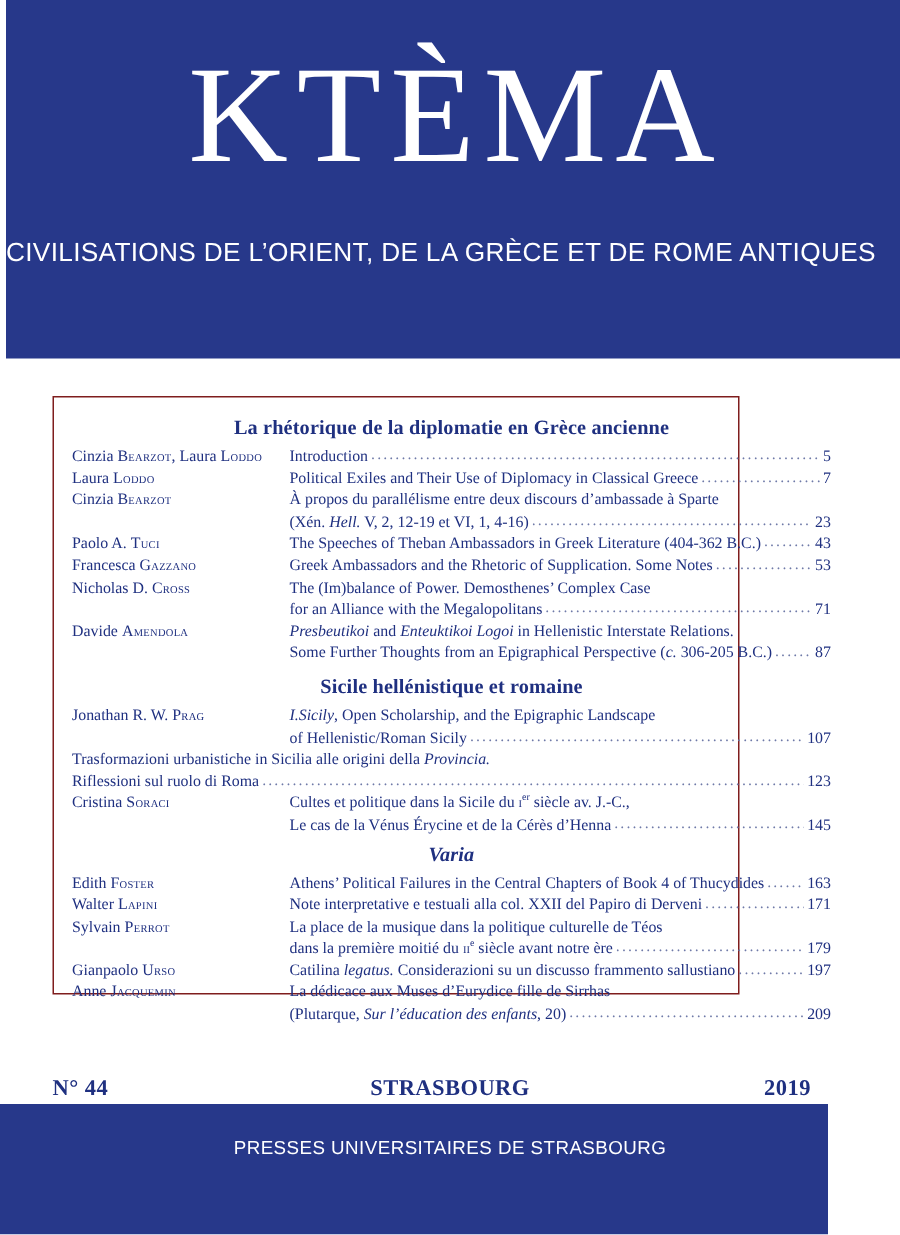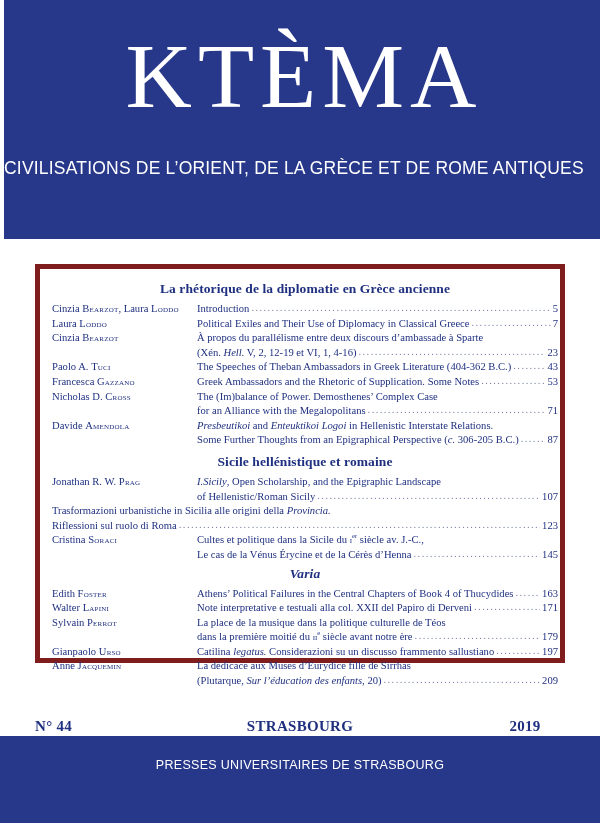--- a/index.html
+++ b/index.html
@@ -51,23 +51,23 @@
     letter-spacing: 0.2px;
     font-weight: 400;
     white-space: nowrap;
   }
 
   
   .toc-frame {
     position: absolute;
     left: 35px;
     top: 264px;
-    width: 530px;
+    width: 458px;
     height: 399px;
-    border: 5px solid #7f1d1d;
+    border: 1px solid #7f1d1d;
     box-sizing: border-box;
     background: #ffffff;
     padding: 0;
   }
   .toc-inner {
     position: absolute;
     left: 12px;
     top: 6px;
     width: 506px;
   }
@@ -168,21 +168,21 @@
     text-align: center;
   }
   .footer-left { text-align: left; min-width: 80px; }
   .footer-right { text-align: center; min-width: 80px; }
 
   
   .bottom-band {
     position: absolute;
     left: 0;
     top: 736px;
-    width: 600px;
+    width: 552px;
     height: 87px;
     background: #27388a;
   }
   .publisher {
     position: absolute;
     left: 0;
     top: 22px;
     width: 600px;
     text-align: center;
     color: #ffffff;

